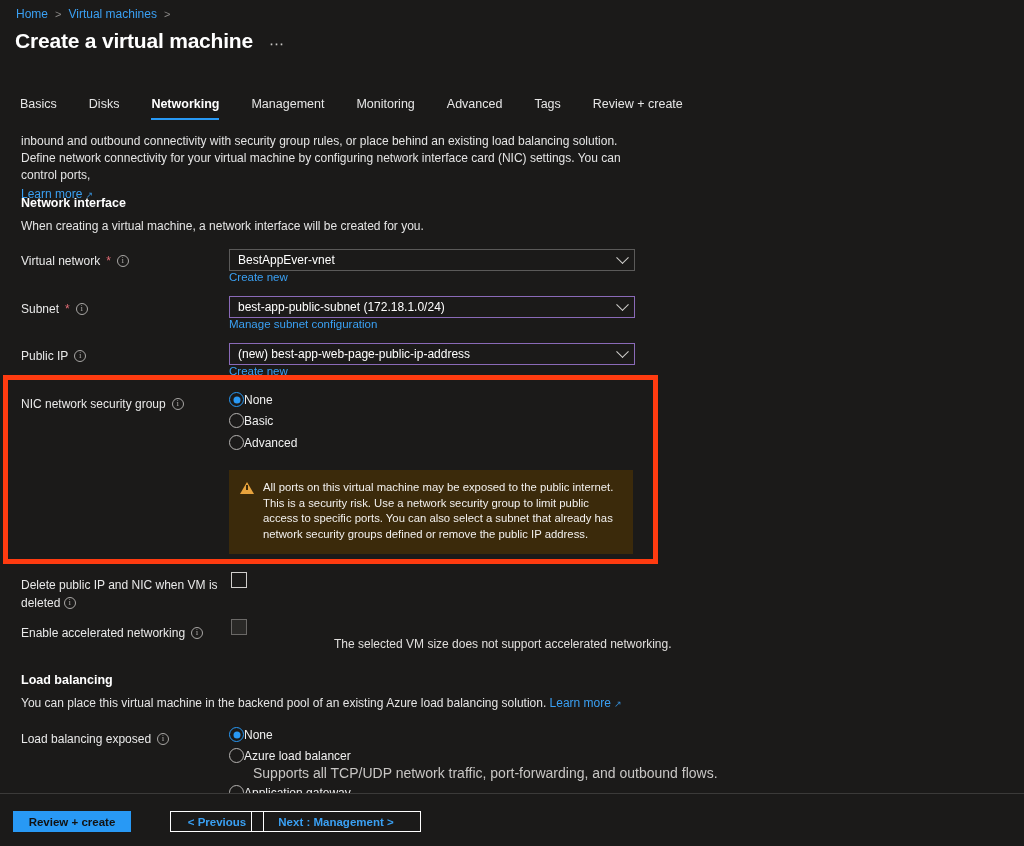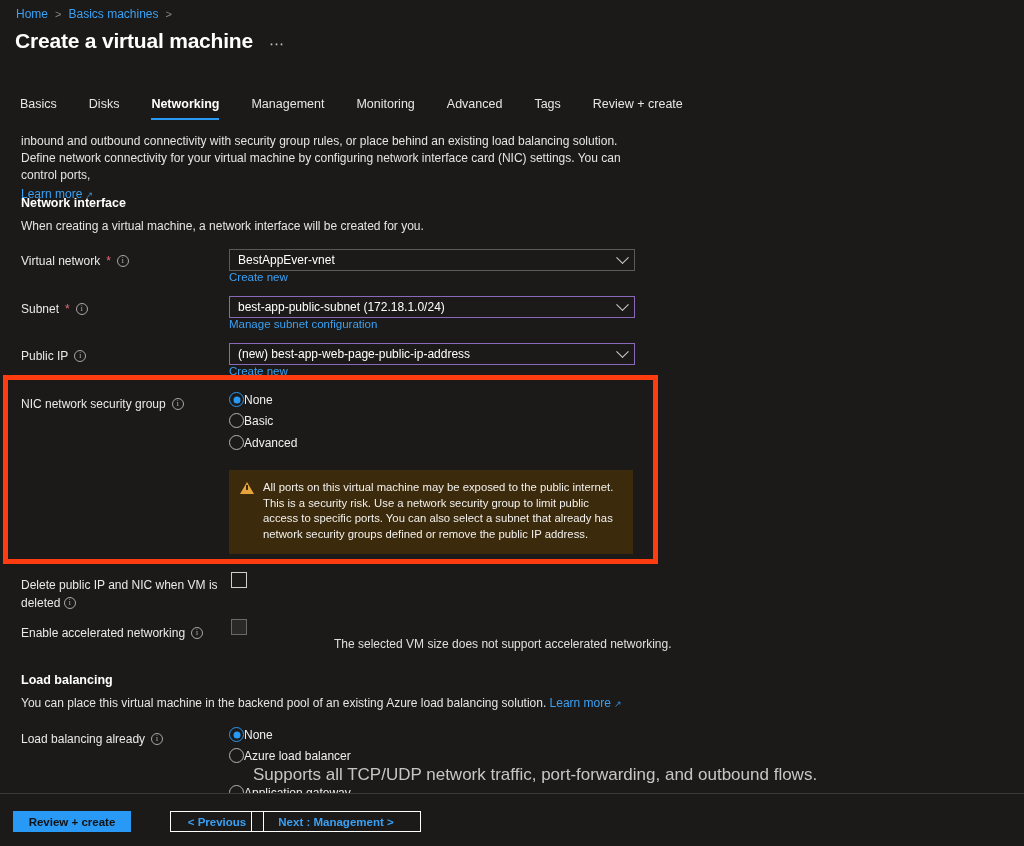--- a/index.html
+++ b/index.html
@@ -118,21 +118,21 @@
     border: 1.4px solid #b5b3b1; background: transparent; flex: none; position: relative;
   }
   .radio.checked { border-color: #2899f5; border-width: 1.5px; }
   .radio.checked::after {
     content: ""; position: absolute; left: 50%; top: 50%;
     width: 7px; height: 7px; border-radius: 50%; background: #2899f5;
     transform: translate(-50%,-50%);
     box-shadow: 0 0 0 1.8px #1b1a19;
   }
   .radio-desc {
-    position: absolute; left: 253px; font-size: 17px; color: #c8c6c4;
+    position: absolute; left: 253px; font-size: 14px; color: #c8c6c4;
   }
 
   
   .warn {
     position: absolute; left: 229px; width: 404px;
     background: #3b2a0b; display: flex; gap: 9px;
     padding: 10px 12px 12px 11px;
   }
   .warn-tri {
     width: 0; height: 0; flex: none; margin-top: 2px;
@@ -185,21 +185,21 @@
   .btn-next { left: 251px; width: 170px; }
 </style>
 </head>
 <body>
 
 <div class="page">
 
   <div class="breadcrumb">
     <span class="crumb-link">Home</span>
     <span class="crumb-sep">&gt;</span>
-    <span class="crumb-link">Basics machines</span>
+    <span class="crumb-link">Virtual machines</span>
     <span class="crumb-sep">&gt;</span>
   </div>
 
   <div class="title-row">
     <span class="page-title">Create a virtual machine</span>
     <span class="ellipsis-btn">⋯</span>
   </div>
 
   <div class="tabs">
     <div class="tab">Basics</div>
@@ -296,21 +296,21 @@
   <div class="cbx disabled" style="top:619px"></div>
   <div class="note" style="top:637px; left:334px">The selected VM size does not support accelerated networking.</div>
 
   <div class="section-head" style="top:673px">Load balancing</div>
   <div class="section-sub" style="top:696px">
     <span>You can place this virtual machine in the backend pool of an existing Azure load balancing solution.</span>
     <span class="link ext">Learn more</span>
   </div>
 
   <div class="lbl" style="top:731px">
-    <span>Load balancing already</span>
+    <span>Load balancing exposed</span>
     <span class="info-icon"></span>
   </div>
 
   <div class="radio-row" style="top:727px">
     <span class="radio checked"></span>
     <span>None</span>
   </div>
   <div class="radio-row" style="top:748px">
     <span class="radio"></span>
     <span>Azure load balancer</span>

